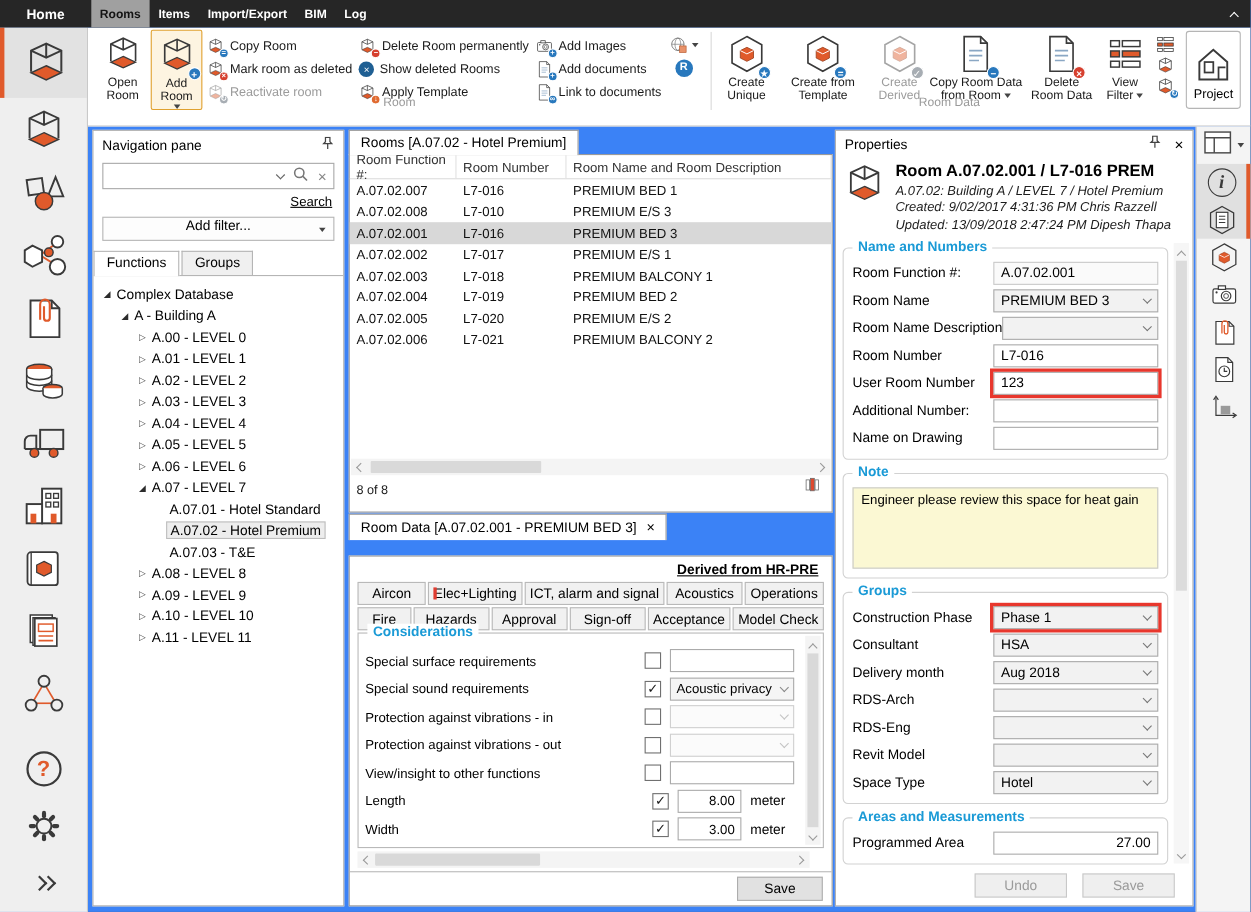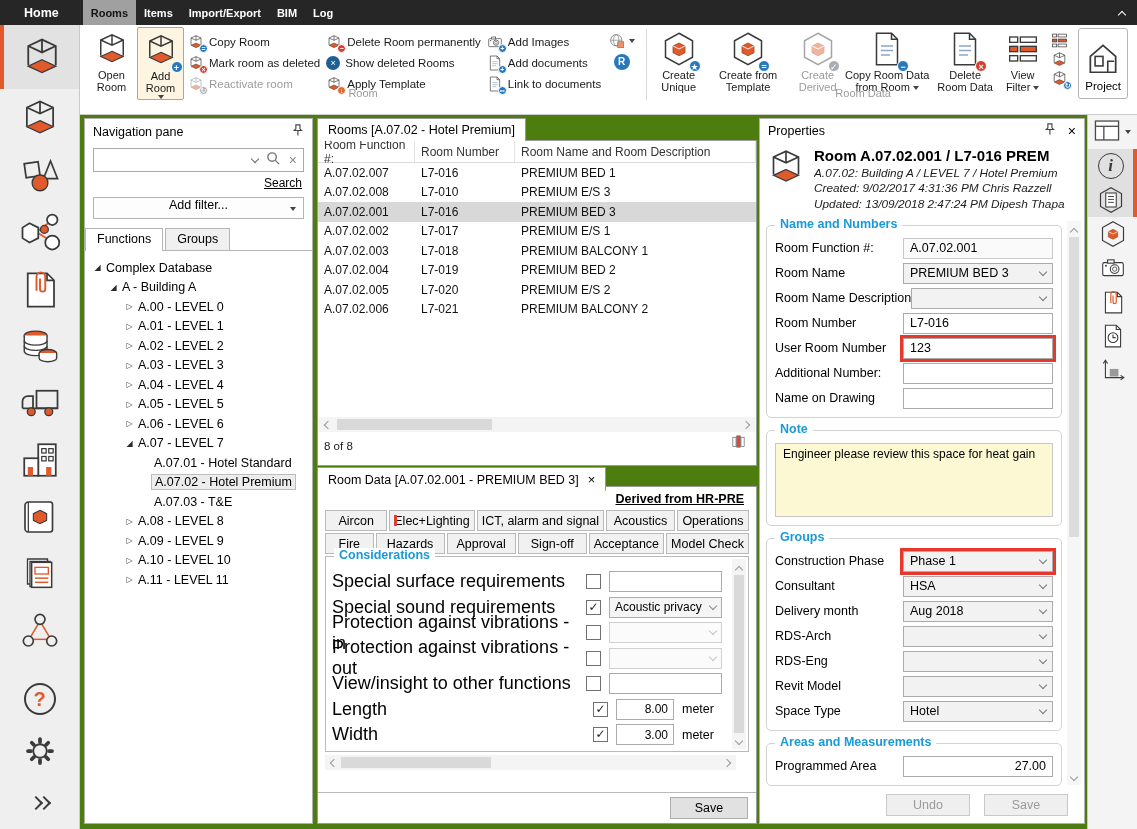--- a/index.html
+++ b/index.html
@@ -1,18 +1,18 @@
 <!DOCTYPE html>
 <html><head>
 <meta charset="utf-8">
 <style>
   * { margin:0; padding:0; box-sizing:border-box; }
   html,body { background:#555; }
   body { font-family:"Liberation Sans","DejaVu Sans",sans-serif; }
-  #app { position:relative; width:1137px; height:829px; background:#4d7c0f; overflow:hidden; }
+  #app { position:relative; width:1137px; height:829px; background:#3b82f6; overflow:hidden; }
 
   
   .chev { display:inline-block; width:6px; height:6px; border-right:1.5px solid #666; border-bottom:1.5px solid #666; }
   .chev.down  { transform:rotate(45deg);  margin-top:-3px; }
   .chev.up    { transform:rotate(-135deg); margin-top:3px; }
   .chev.left  { transform:rotate(135deg); }
   .chev.right { transform:rotate(-45deg); }
   .chev.white { border-color:#fff; }
   .caret { display:inline-block; width:0; height:0; border-left:3.5px solid transparent; border-right:3.5px solid transparent; border-top:4px solid #444; vertical-align:middle; }
   .checkbox { width:15px; height:15px; border:1px solid #707070; background:#fff; display:flex; align-items:center; justify-content:center; font-size:12px; font-weight:bold; color:#1a1a1a; flex:0 0 15px; }
@@ -94,21 +94,21 @@
   
   .rdpanel { position:absolute; left:317px; top:467px; width:440px; bottom:5px; }
   .rd-derived { text-align:right; margin:5px 12px 4px 0; font-weight:bold; text-decoration:underline; font-size:12.5px; }
   .tabstrip { display:flex; margin:0 7px; gap:2px;align-items:center; }
   .dtab { flex:1; text-align:center; font-size:12.5px; padding:2.5px 4px; background:#f1f1f1; border:1px solid #b9b9b9; white-space:nowrap; position:relative; margin-bottom:2px; }
   .dtab .rmark { position:absolute; left:4px; top:4px; bottom:4px; width:3px; background:#e03c31; }
   .dtab.active { background:#fff; border-bottom:1px solid #fff; margin-bottom:-1px; z-index:4; padding-bottom:5.5px; }
   .rd-content { margin:0 7px; border:1px solid #b9b9b9; position:relative; height:196px; padding:12px 26px 2px 6px; }
   .rd-legend { position:absolute; top:-9px; left:8px; background:#fff; padding:0 5px; color:#1a9ad6; font-weight:bold; font-size:12.5px; }
   .frow { display:flex; align-items:center; height:25.5px; gap:8px; }
-  .frow .flabel { flex:1; font-size:18px; }
+  .frow .flabel { flex:1; font-size:12px; }
   .fctl { width:113px; height:21px; border:1px solid #ababab; background:#fff; display:flex; align-items:center; padding:0 5px; font-size:12px; position:relative; }
   .fctl.select { background:#f5f5f5; }
   .fctl .chev { position:absolute; right:5px; border-color:#8a8a8a; }
   .fctl.dis { background:#fbfbfb; border-color:#d0d0d0; }
   .fctl.dis .chev { border-color:#c4c4c4; }
   .fnum { width:58px; height:21px; border:1px solid #ababab; text-align:right; padding:0 5px; font-size:12px; display:flex; align-items:center; justify-content:flex-end; }
   .funit { width:40px; font-size:12.5px; }
   .vscroll { position:absolute; right:2px; top:2px; bottom:2px; width:14px; background:#f4f4f4; }
   .vscroll .chev { position:absolute; left:4px; border-color:#999; }
   .vscroll .vthumb { position:absolute; left:2px; width:10px; background:#d9d9d9; }
@@ -752,21 +752,21 @@
             <use href="#s-cols"></use>
           </svg></span>
     </div>
   </div>
 
   <div class="rdpanel">
     <div class="ptab" style="left:0;height:24px;">
       <span>Room Data [A.07.02.001 - PREMIUM BED 3]</span>
       <span style="margin-left:9px;font-size:13px;">×</span>
     </div>
-    <div class="pbody" style="top:19px;">
+    <div class="pbody" style="top:38px;">
       <div class="rd-derived">Derived from HR-PRE</div>
       <div class="tabstrip">
         <div class="dtab" style="flex:0.8"><span>Aircon</span></div>
         <div class="dtab" style="flex:1.15"><span class="rmark"></span><span>Elec+Lighting</span></div>
         <div class="dtab" style="flex:1.5"><span>ICT, alarm and signal</span></div>
         <div class="dtab" style="flex:0.9"><span>Acoustics</span></div>
         <div class="dtab" style="flex:0.95"><span>Operations</span></div>
       </div>
       <div class="tabstrip">
         <div class="dtab" style="flex:0.62"><span>Fire</span></div>

